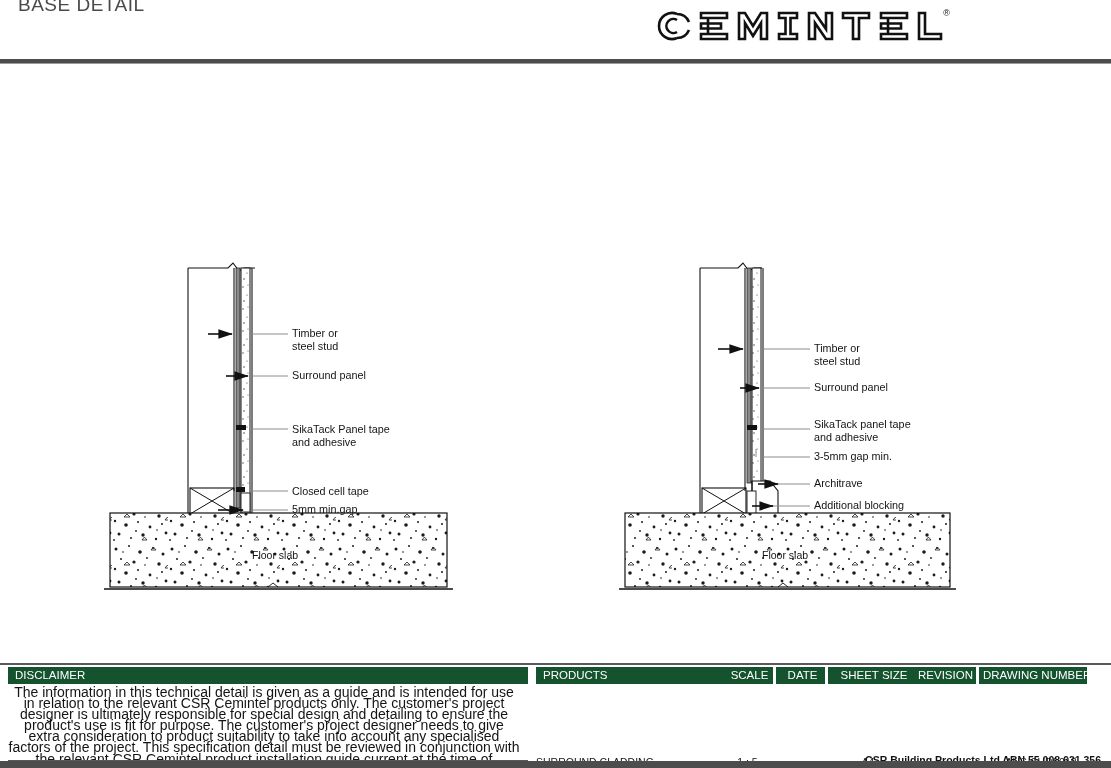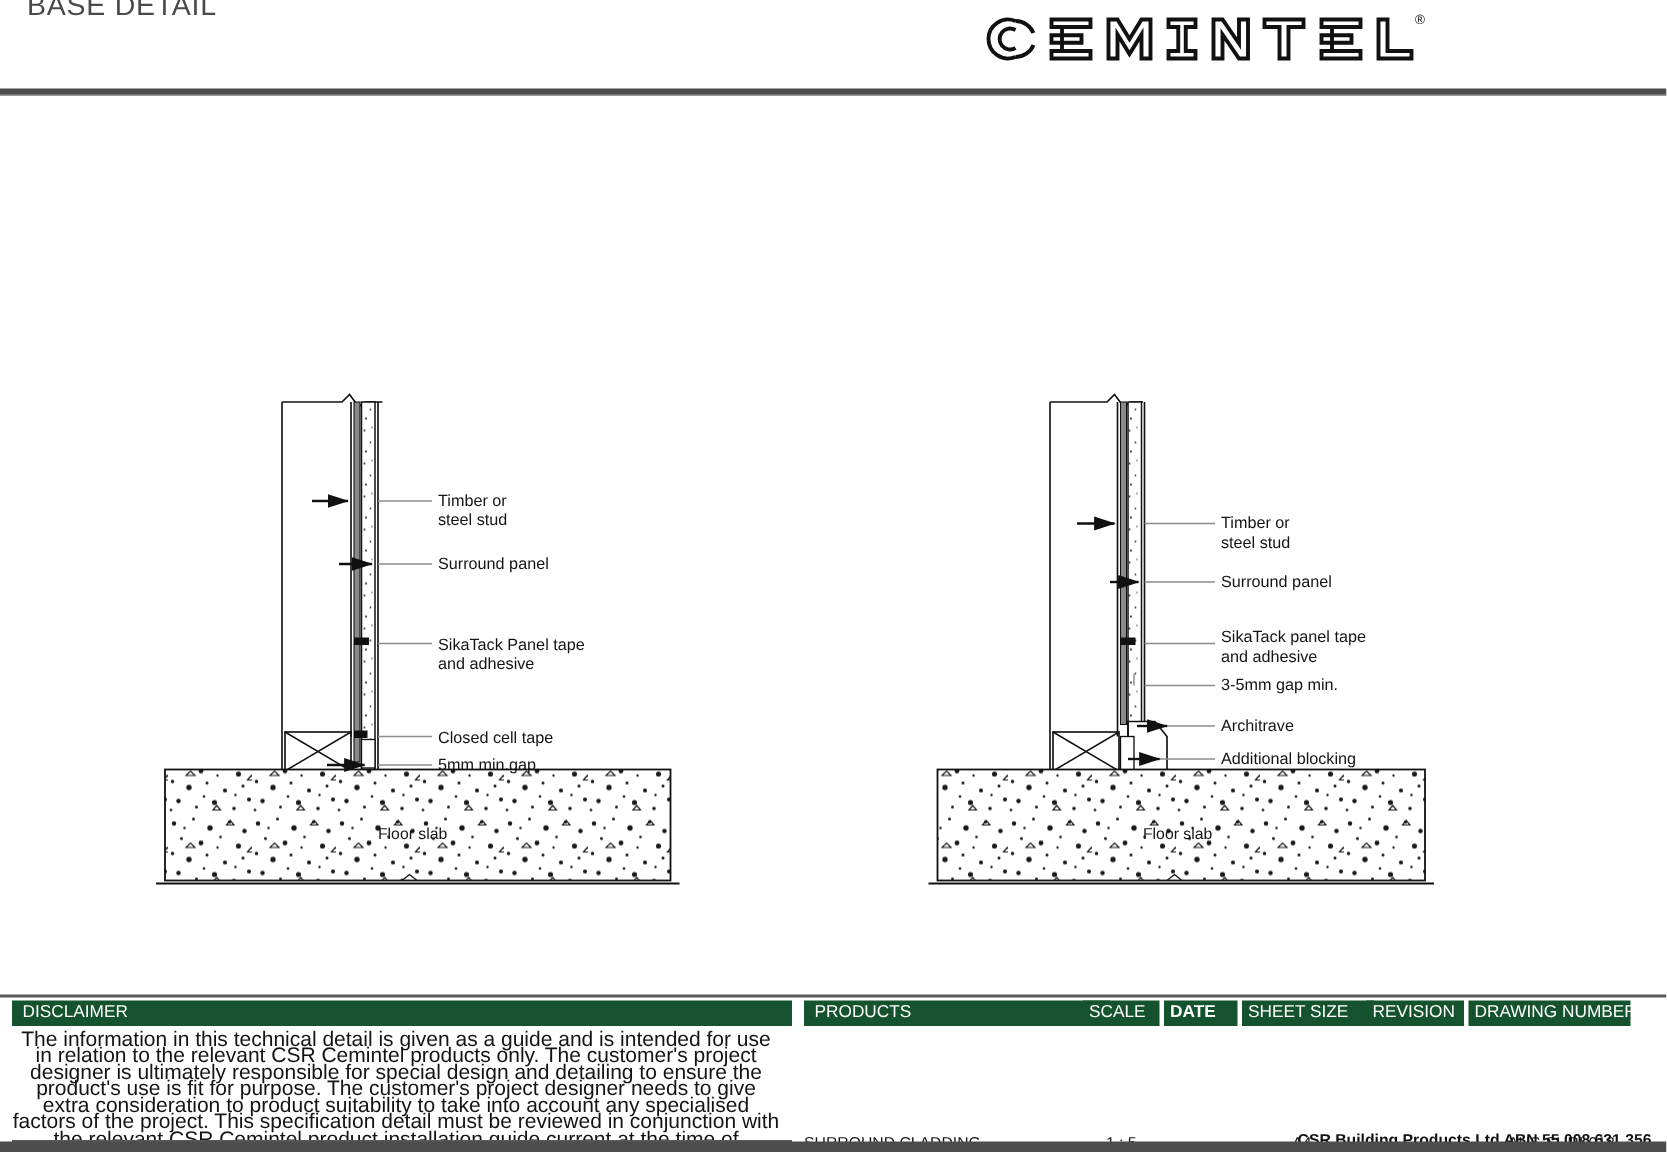--- a/index.html
+++ b/index.html
@@ -25,21 +25,21 @@
   }
   
   #drawing{position:absolute;left:0;top:63px;width:1111px;height:600px;}
   
   #footer{position:absolute;left:0;top:663px;width:1111px;height:105px;}
   .hdr-band{
     position:absolute;background:#14532d;color:#ffffff;
     font-size:11.5px;height:17px;line-height:17px;
     padding-left:7px;box-sizing:border-box;white-space:nowrap;
   }
-  .hdr-band.ctr{padding-left:4px;}
+  .hdr-band.ctr{padding-left:4px;text-align:center;}
   #disclaimer-body{
     position:absolute;left:8px;top:24px;width:512px;
     font-size:14px;line-height:11.1px;color:#141414;text-align:center;
   }
   .cell-val{position:absolute;font-size:10.5px;color:#141414;white-space:nowrap;}
   .cell-val.ctr{text-align:center;}
   #abn{
     position:absolute;right:10px;top:74px;font-size:10.5px;
     font-weight:bold;color:#111;white-space:nowrap;margin-top:17px;
   }
@@ -261,21 +261,21 @@
   <div class="hdr-band" style="left:536px;top:4px;width:204px;">
     <span>PRODUCTS</span>
   </div>
   <div class="cell-val" style="left:536px;top:93px;">SURROUND CLADDING</div>
 
   <div class="hdr-band ctr" style="left:722px;top:4px;width:51px;">
     <span>SCALE</span>
   </div>
   <div class="cell-val ctr" style="left:722px;top:93px;width:51px;">1 : 5</div>
 
-  <div class="hdr-band ctr" style="left:776px;top:4px;width:49px;font-weight:bold;">
+  <div class="hdr-band ctr" style="left:776px;top:4px;width:49px;">
     <span>DATE</span>
   </div>
   <div class="cell-val ctr" style="left:776px;top:93px;width:49px;"></div>
 
   <div class="hdr-band ctr" style="left:828px;top:4px;width:88px;">
     <span>SHEET SIZE</span>
   </div>
   <div class="cell-val ctr" style="left:828px;top:93px;width:80px;">A4</div>
 
   <div class="hdr-band ctr" style="left:911px;top:4px;width:65px;">

